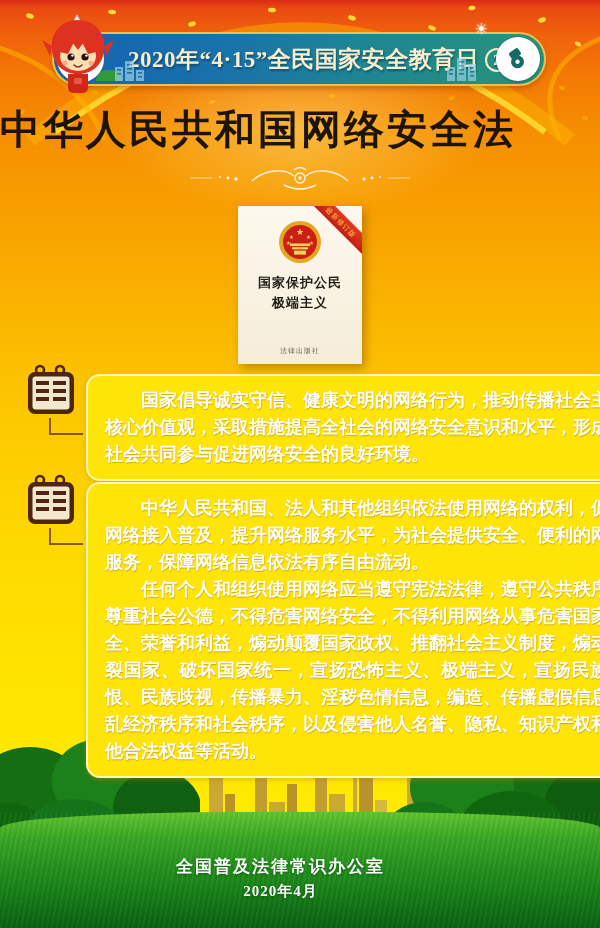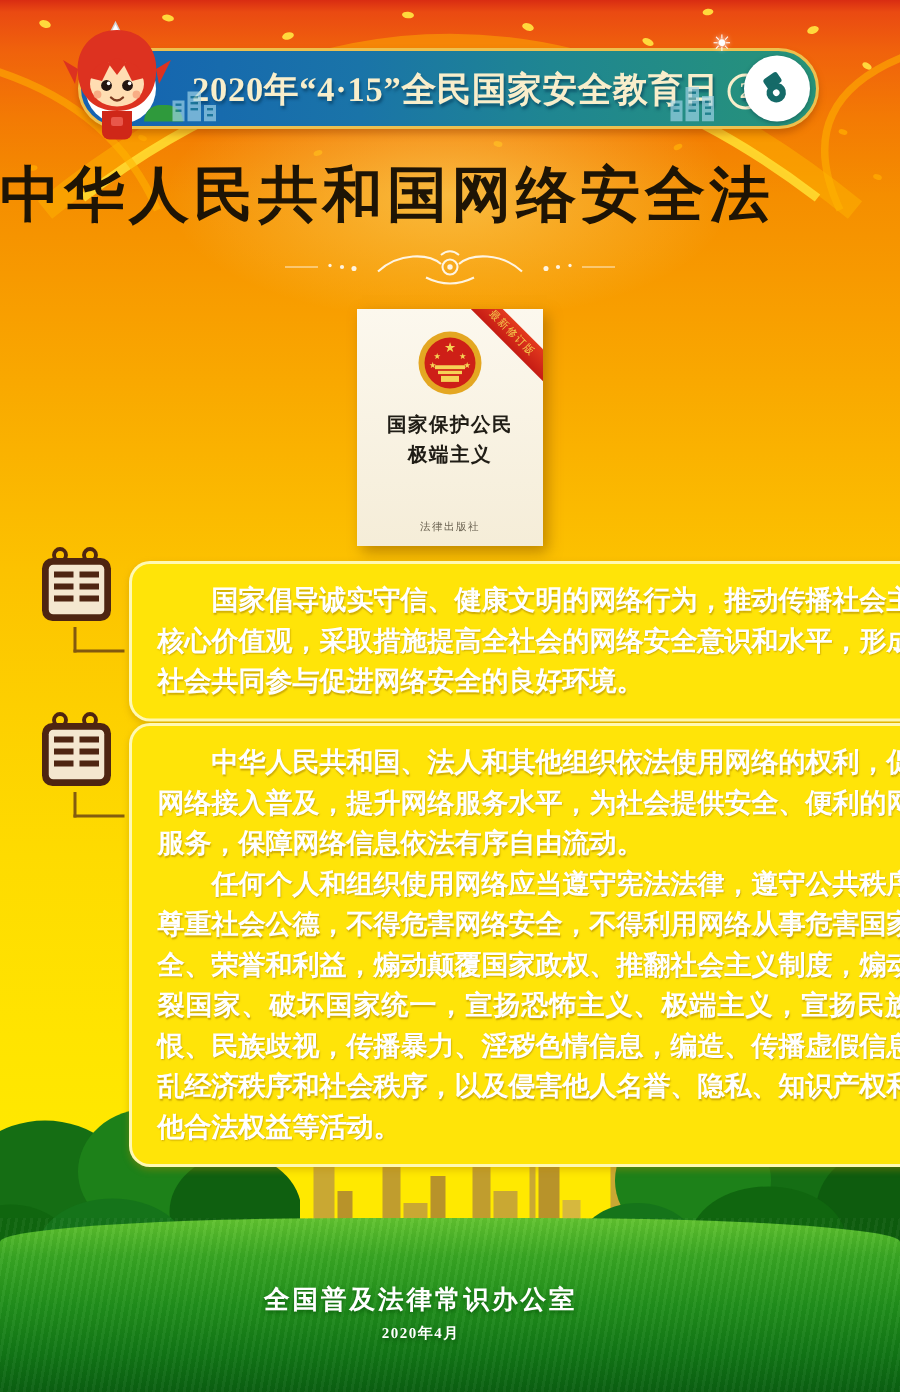--- a/index.html
+++ b/index.html
@@ -79,21 +79,21 @@
   .trees-right{position:absolute;right:-15px;top:712px;z-index:2;}
   .grass{position:absolute;left:0;top:812px;width:600px;height:116px;z-index:3;
     background:linear-gradient(180deg,#63c430 0%,#3aa724 22%,#218f1c 50%,#127616 78%,#0b5f12 100%);
     border-radius:40% 40% 0 0 / 16px 16px 0 0;}
   .grass::after{content:"";position:absolute;inset:0;
     background:repeating-linear-gradient(100deg, rgba(255,255,255,.04) 0 2px, rgba(0,60,0,.05) 2px 5px);}
   .footer{position:absolute;top:855px;left:0;width:561px;text-align:center;z-index:6;
     color:#fff;font-family:"Liberation Serif",serif;font-weight:bold;
     text-shadow:0 1px 3px rgba(0,70,0,.65);}
   .footer-l1{font-size:17px;letter-spacing:2px;}
-  .footer-l2{font-size:10px;margin-top:4px;letter-spacing:1px;}
+  .footer-l2{font-size:15px;margin-top:4px;letter-spacing:1px;}
 </style>
 </head>
 <body>
 
 <div class="poster">
 
   <svg class="fireworks" width="600" height="150" viewBox="0 0 600 150">
     <path d="M30,140 Q300,-80 570,140" stroke="#ffb900" stroke-width="15" fill="none" opacity="0.45"></path>
     <path d="M55,132 Q300,-55 545,132" stroke="#ffdc30" stroke-width="6" fill="none" opacity="0.9"></path>
     <path d="M-10,45 Q75,70 105,140" stroke="#ffb400" stroke-width="5" fill="none" opacity="0.55"></path>

